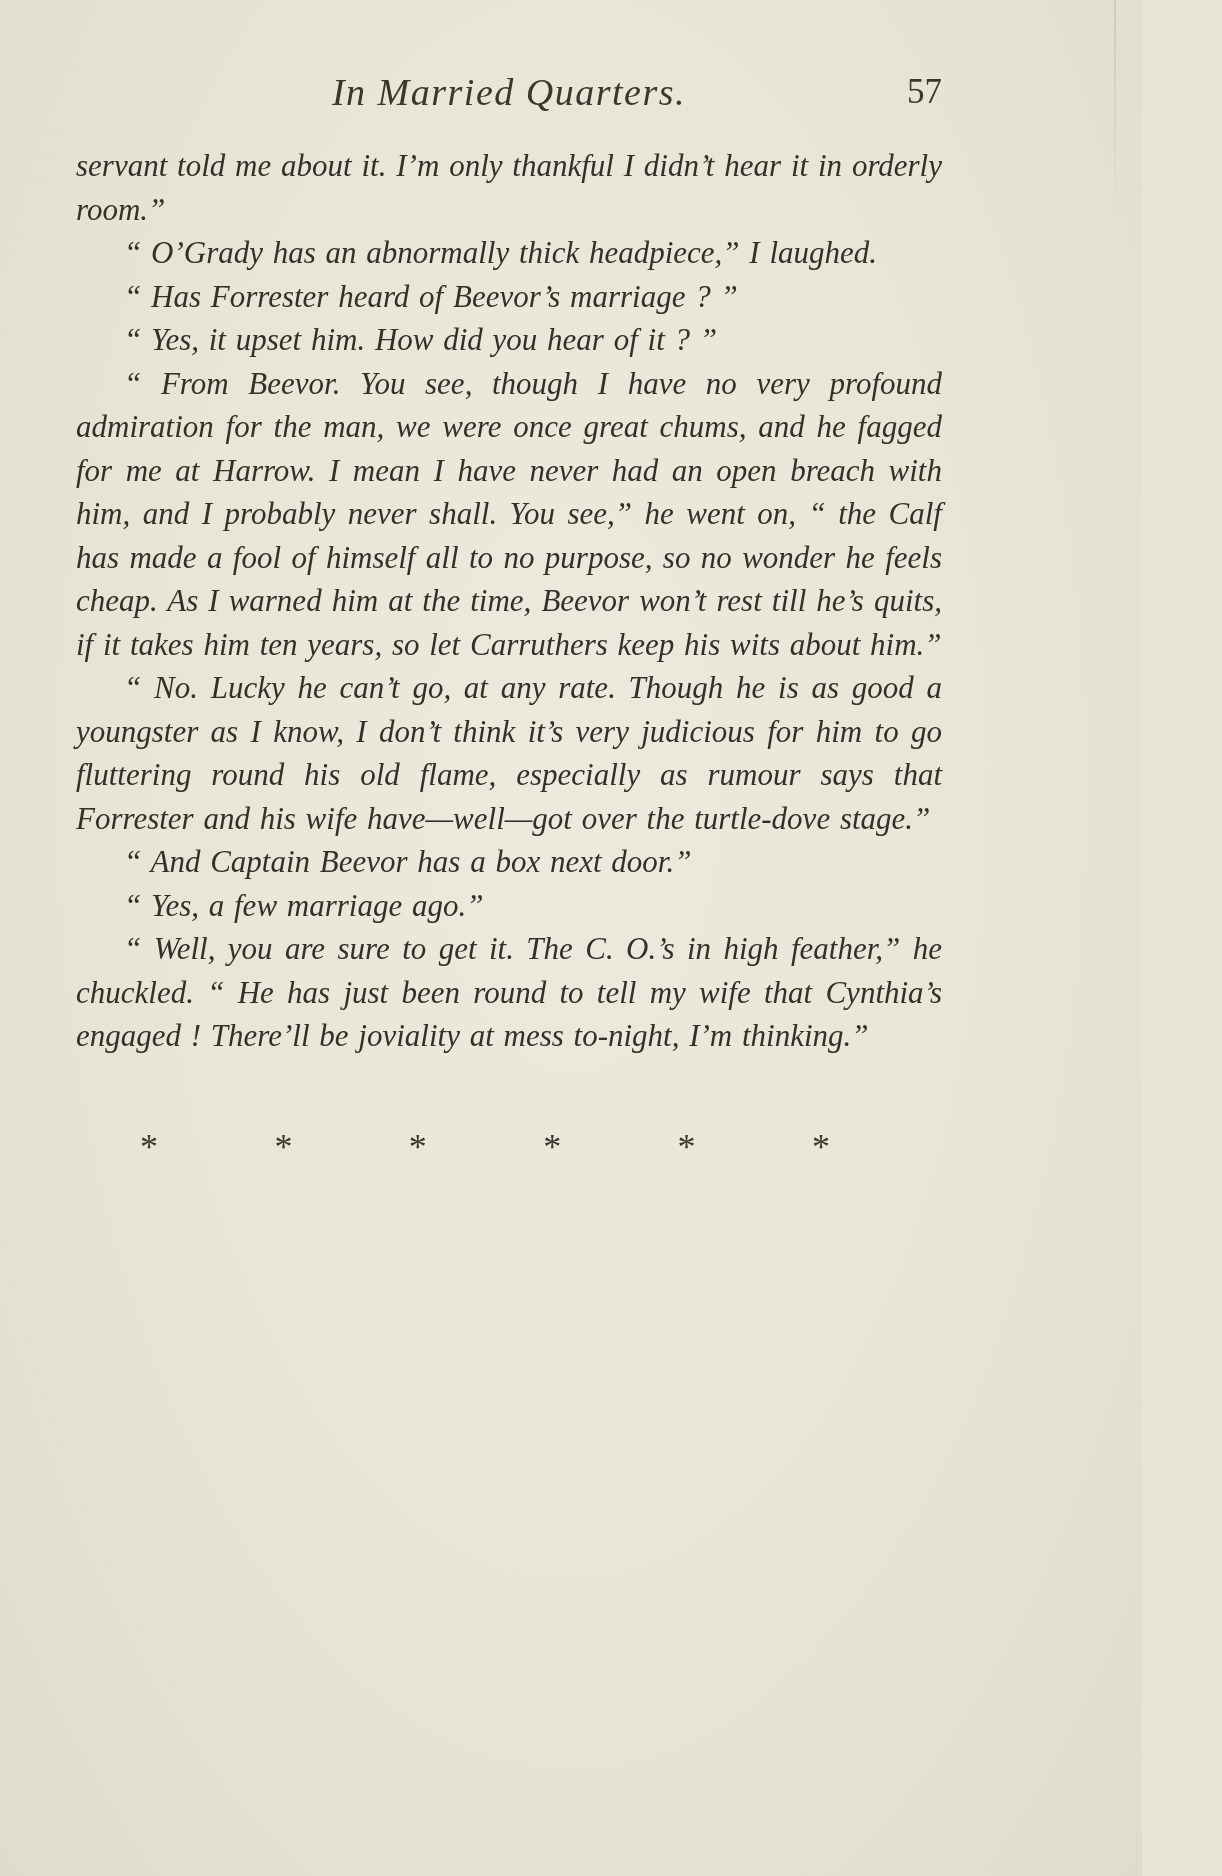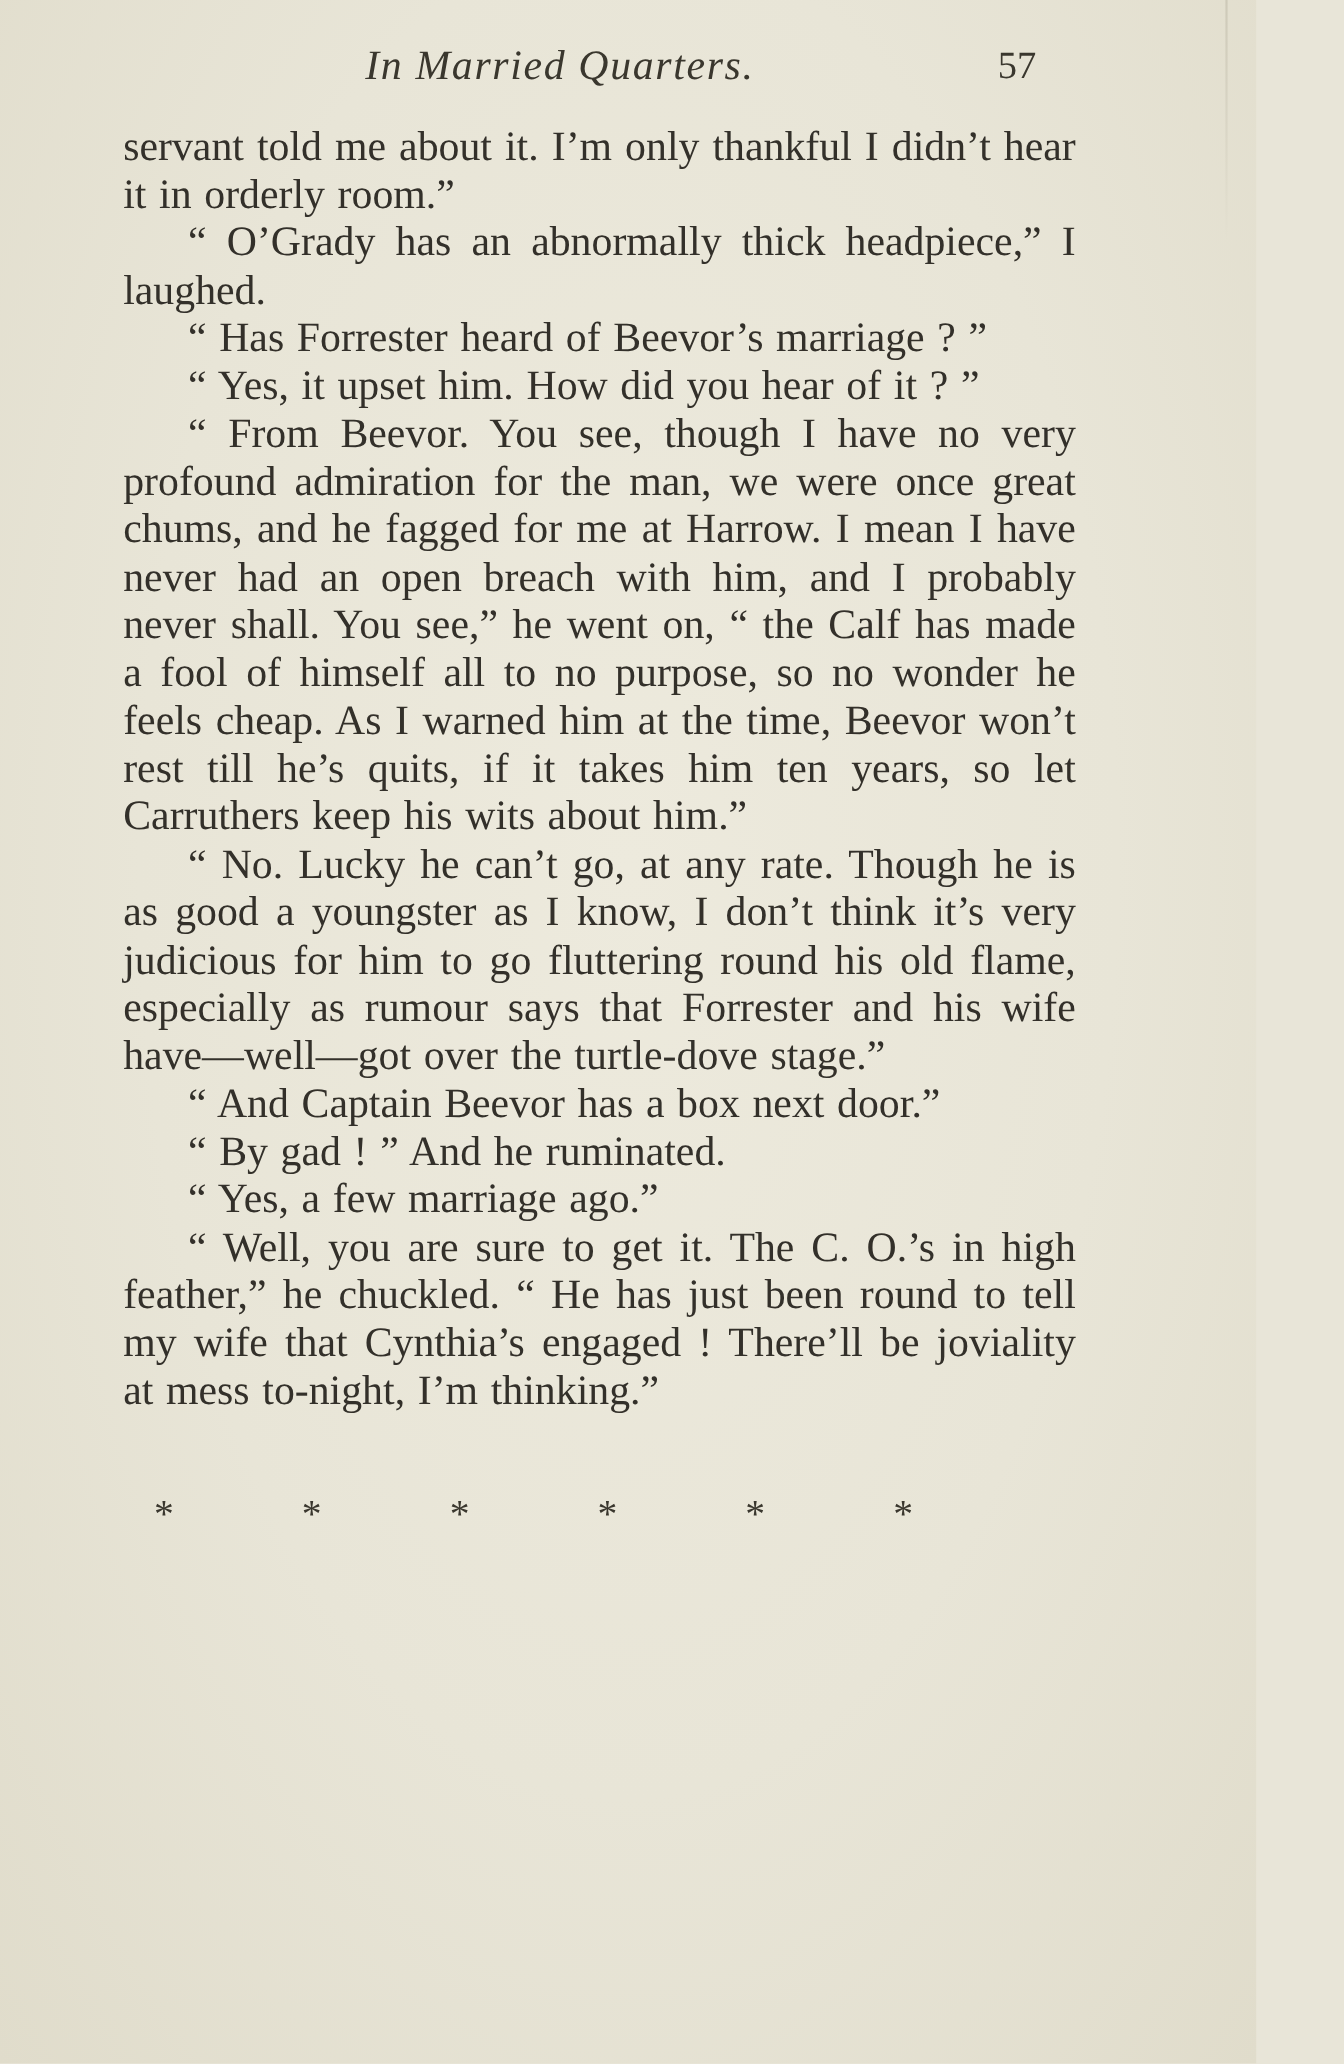--- a/index.html
+++ b/index.html
@@ -13,21 +13,21 @@
     font-family: "Liberation Serif", serif;
     background: #e8e5d8;
   }
   .page {
     position: relative;
     width: 1142px;
     height: 1876px;
     background: radial-gradient(ellipse at 50% 42%, #edeadd 0%, #e8e5d7 55%, #e0dccb 100%);
     color: #343129;
     box-sizing: border-box;
-    padding-top: 38px;
+    padding-top: 70px;
   }
   .page::after {
     
     content: "";
     position: absolute;
     top: 0;
     right: 26px;
     width: 2px;
     height: 220px;
     background: linear-gradient(#b9b4a2, rgba(185,180,162,0));
@@ -51,27 +51,28 @@
   .page-number {
     position: absolute;
     right: 0;
     top: 2px;
     font-size: 35px;
     font-style: normal;
     color: #3a372e;
     text-align: right;
   }
   .text-block {
-    margin-left: 112px;
+    margin-left: 76px;
     width: 866px;
     margin-top: 16px;
-    font-size: 38px;
+    font-size: 31px;
     line-height: 43.5px;
     text-align: justify;
     color: #33302a;
+    font-style: italic;
   }
   .text-block p {
     margin: 0;
     text-indent: 1.55em;
     word-spacing: 2px;
   }
   .text-block p.no-indent {
     text-indent: 0;
   }
   .asterisk-row {
@@ -98,21 +99,20 @@
   </div>
 
   <div class="text-block">
     <p class="no-indent">servant told me about it.  I’m only thankful I didn’t hear it in orderly room.”</p>
     <p>“ O’Grady has an abnormally thick headpiece,” I laughed.</p>
     <p>“ Has Forrester heard of Beevor’s marriage ? ”</p>
     <p>“ Yes, it upset him.  How did you hear of it ? ”</p>
     <p>“ From Beevor.  You see, though I have no very profound admiration for the man, we were once great chums, and he fagged for me at Harrow.  I mean I have never had an open breach with him, and I probably never shall.  You see,” he went on, “ the Calf has made a fool of himself all to no purpose, so no wonder he feels cheap.  As I warned him at the time, Beevor won’t rest till he’s quits, if it takes him ten years, so let Carruthers keep his wits about him.”</p>
     <p>“ No.  Lucky he can’t go, at any rate.  Though he is as good a youngster as I know, I don’t think it’s very judicious for him to go fluttering round his old flame, especially as rumour says that Forrester and his wife have—well—got over the turtle-dove stage.”</p>
     <p>“ And Captain Beevor has a box next door.”</p>
-    <p>“ By gad ! ”   And he ruminated.</p>
     <p>“ Yes, a few marriage ago.”</p>
     <p>“ Well, you are sure to get it.  The C. O.’s in high feather,” he chuckled.  “ He has just been round to tell my wife that Cynthia’s engaged !  There’ll be joviality at mess to-night, I’m thinking.”</p>
   </div>
 
   <div class="asterisk-row">
     <span>*</span>
     <span>*</span>
     <span>*</span>
     <span>*</span>
     <span>*</span>

